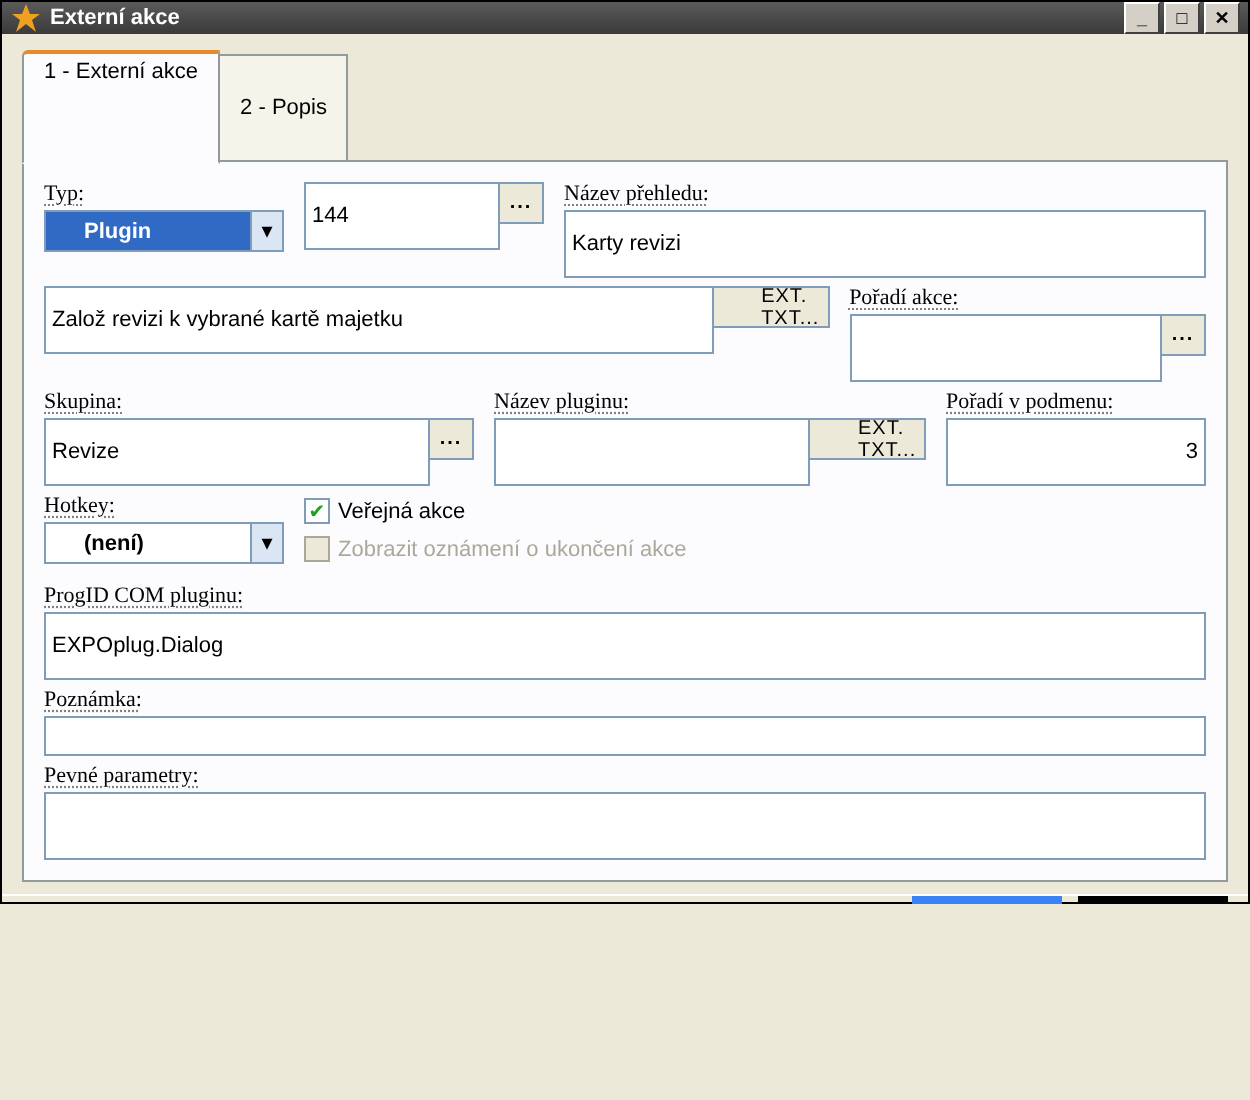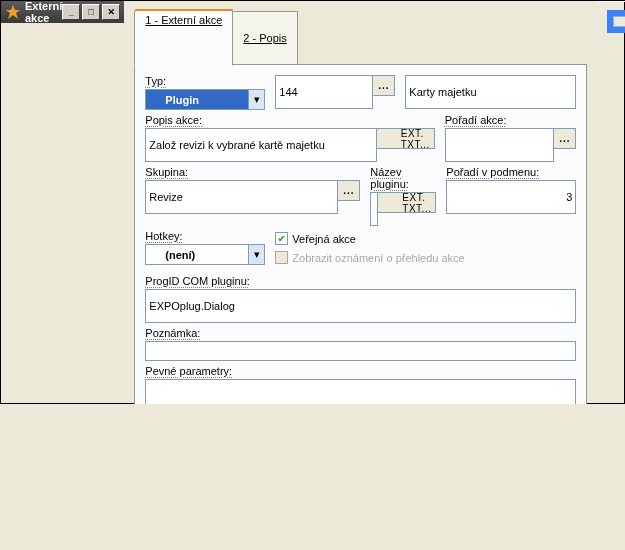--- a/index.html
+++ b/index.html
@@ -1,36 +1,36 @@
 <!DOCTYPE html>
 <html><head>
 <meta charset="utf-8">
 <style>
 * { box-sizing: border-box; font-family: Tahoma, sans-serif; font-size: 11px; }
 body { margin: 0; background: #ece9d8; }
-.window { width: 625px; height: 404px; border: 1px solid #000; background: #ece9d8; display: flex; flex-direction: row; }
+.window { width: 625px; height: 452px; border: 1px solid #000; background: #ece9d8; display: flex; flex-direction: column; }
 .titlebar { background: linear-gradient(#5a5a5a,#3a3a3a); color: #fff; height: 22px; display: flex; align-items: center; padding: 0 4px; font-weight: bold; }
 .titlebar-icon { width: 16px; height: 16px; margin-right: 4px; color:#f0a020;}
 .titlebar-title { flex: 1; }
 .titlebar-buttons { display: flex; gap: 2px; }
 .titlebar-btn { width: 18px; height: 16px; background: #d4d0c8; border: 1px solid #fff; border-right-color:#404040; border-bottom-color:#404040; display: flex; align-items: center; justify-content: center; font-size: 9px; font-family: Arial; color:#000; cursor: pointer; font-weight:bold;}
 .toolbar { height: 38px; background: #ece9d8; border-bottom: 1px solid #aca899; display: flex; align-items: center; padding: 0 8px; gap: 6px; }
 .circle-btn { width: 26px; height: 26px; border-radius: 50%; display: flex; align-items: center; justify-content: center; cursor: pointer; background: radial-gradient(circle at 30% 30%, #8ee040, #3aa810); border:1px solid #2a7a08;}
 .circle-btn svg { width: 12px; height: 12px; }
 .doc-icon { width:22px; height:22px; display:flex; align-items:center; justify-content:center; color:#505050;}
 .content { flex: 1; padding: 8px 10px 6px 10px; display: flex; flex-direction: column; }
 .tabs { display: flex; position: relative; z-index: 2; }
-.tab { padding: 20px 10px; border: 1px solid #919b9c; background: #f5f4ea; cursor: pointer; position: relative; text-decoration: underline; }
+.tab { padding: 20px 10px; border: 1px solid #919b9c; background: #f5f4ea; cursor: pointer; position: relative; }
 .tab.active { background: #fcfcfe; border-bottom: 1px solid #fcfcfe; margin-bottom: -1px; border-top: 2px solid #e68b2c; padding-top:3px;}
 .tab:not(.active){ margin-top:2px; border-left:none;}
 .tab:first-child{ border-top-left-radius:3px;}
 .tab-panel { flex: 1; border: 1px solid #919b9c; background: #fcfcfe; padding: 10px; display: flex; flex-direction: column; gap: 4px; margin-top:-1px;}
 .row { display: flex; gap: 10px; }
 .col { display: flex; flex-direction: column; gap: 2px; }
-.label { color: #000; text-decoration: underline dotted #808080; text-underline-offset:2px;}
+.label { color: #000; text-decoration: underline dotted #808080; text-underline-offset:2px;font-family:Liberation Serif, serif;}
 .input { height: 21px; border: 1px solid #7f9db9; background: #fff; padding: 16px 3px; display: flex; align-items: center; }
 .select { display:flex; }
 .select-body { flex:1; background:#316ac5; color:#fff; border:1px solid #7f9db9; border-right:none; height:21px; display:flex; align-items:center; padding:0 19px;font-weight:bold;}
 .select-body.plain { background:#fff; color:#000;}
 .select-arrow { width:17px; height:21px; background:#dbe6f5; border:1px solid #7f9db9; display:flex; align-items:center; justify-content:center; cursor:pointer;}
 .ellipsis-btn { width:22px; height:21px; background:#ece9d8; border:1px solid #7f9db9; border-left:none; display:flex; align-items:center; justify-content:center; cursor:pointer; font-weight:bold; letter-spacing:1px; font-size:10px;}
 .ext-btn { width:58px; height:21px; background:#ece9d8; border:1px solid #7f9db9; border-left:none; display:flex; align-items:center; justify-content:center; cursor:pointer; font-size:10px; letter-spacing:0.5px;padding-left:24px;}
 .checkbox { display:flex; align-items:center; gap:4px; }
 .checkbox-box { width:13px; height:13px; border:1px solid #7f9db9; background:#fff; display:flex; align-items:center; justify-content:center; font-size:10px; color:#21a121;}
 .checkbox.disabled .checkbox-box{ background:#ece9d8; border-color:#aca899;}
@@ -76,27 +76,27 @@
             <div class="select-arrow">▾</div>
           </div>
         </div>
         <div class="col" style="width:120px">
           <div style="display:flex">
             <div class="input flex1">144</div>
             <div class="ellipsis-btn">...</div>
           </div>
         </div>
         <div class="col flex1">
-          <div class="input">Karty majetku</div>
+          <span class="label">Název přehledu:</span>
+          <div class="input">Karty revizi</div>
         </div>
       </div>
 
       <div class="row">
         <div class="col" style="flex:2.2">
-          <span class="label">Popis akce:</span>
           <div style="display:flex">
             <div class="input flex1">Založ revizi k vybrané kartě majetku</div>
             <div class="ext-btn">EXT. TXT...</div>
           </div>
         </div>
         <div class="col flex1">
           <span class="label">Pořadí akce:</span>
           <div style="display:flex">
             <div class="input flex1"></div>
             <div class="ellipsis-btn">...</div>
@@ -133,21 +133,21 @@
             <div class="select-arrow">▾</div>
           </div>
         </div>
         <div class="col" style="padding-top:2px; gap:6px">
           <label class="checkbox">
             <span class="checkbox-box">✔</span>
             <span>Veřejná akce</span>
           </label>
           <label class="checkbox disabled">
             <span class="checkbox-box"></span>
-            <span>Zobrazit oznámení o přehledu akce</span>
+            <span>Zobrazit oznámení o ukončení akce</span>
           </label>
         </div>
       </div>
 
       <div class="col" style="margin-top:6px">
         <span class="label">ProgID COM pluginu:</span>
         <div class="input">EXPOplug.Dialog</div>
       </div>
 
       <div class="col flex1">

